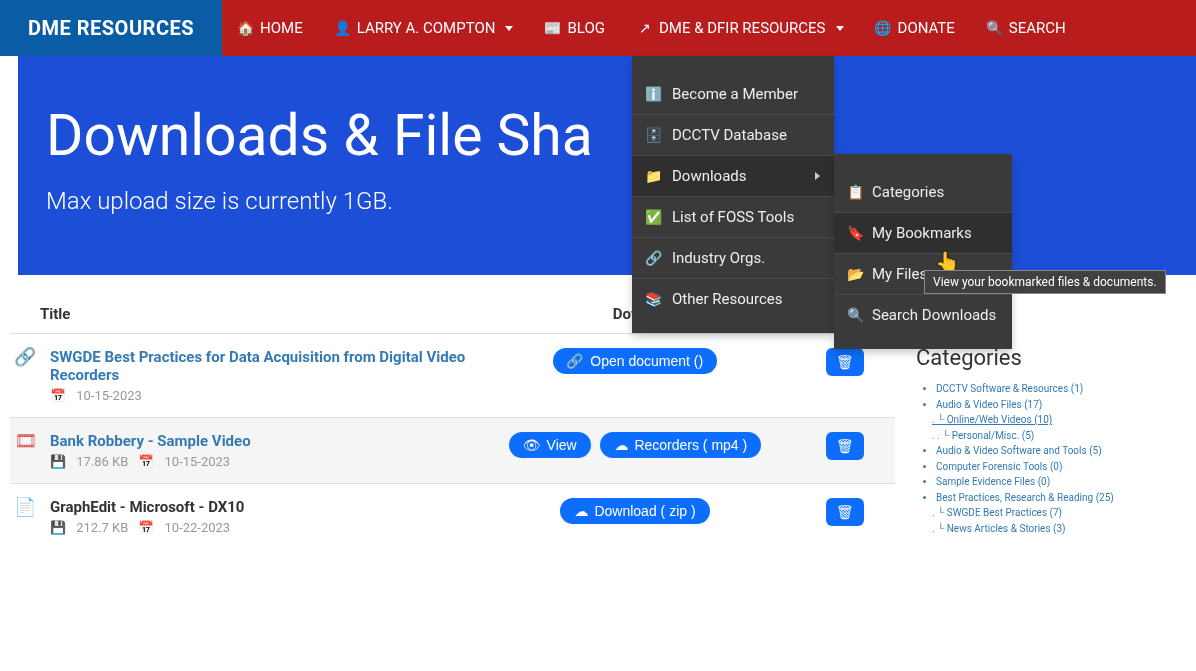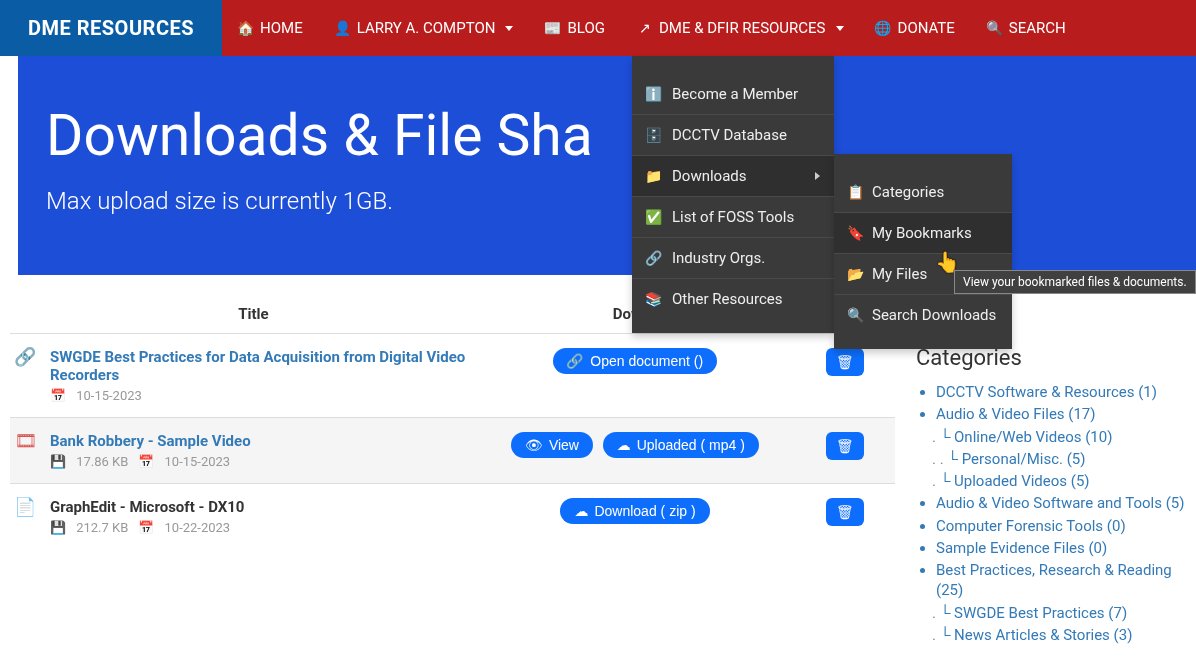--- a/index.html
+++ b/index.html
@@ -17,41 +17,41 @@
 .dropdown-item { padding:11px 14px; display:flex; align-items:center; gap:10px; cursor:pointer; font-size:15px; border-top:1px solid #4a4a4a; position:relative;}
 .dropdown-item:first-child{ border-top:none; margin-top:18px;}
 .dropdown-item.highlight{ background:#2f2f2f;}
 .submenu { position:absolute; top:154px; left:834px; width:178px; background:#3a3a3a; color:#eee; z-index:101; box-shadow:0 4px 8px rgba(0,0,0,.2); padding-bottom:14px;}
 .submenu-item{ padding:11px 14px; display:flex; align-items:center; gap:8px; cursor:pointer; font-size:15px; border-top:1px solid #4a4a4a;}
 .submenu-item:first-child{border-top:none; margin-top:18px;}
 .submenu-item.highlight{ background:#2f2f2f;}
 .arrow-right{ margin-left:auto; width:0; height:0; border-top:4px solid transparent; border-bottom:4px solid transparent; border-left:5px solid #ccc;}
 .icon{ width:16px; height:16px; display:inline-flex; align-items:center; justify-content:center; font-size:14px;}
 .cursor{ position:absolute; left:935px; top:250px; font-size:20px; z-index:200; color:#fff; text-shadow:0 0 2px #000;}
-.tooltip{ position:absolute; left:954px; top:270px; background:#404040; color:#fff; font-size:12px; padding:4px 8px; border:1px solid #888; z-index:200; white-space: nowrap;}
+.tooltip{ position:absolute; left:924px; top:270px; background:#404040; color:#fff; font-size:12px; padding:4px 8px; border:1px solid #888; z-index:200; white-space: nowrap;}
 .main{ padding: 20px 10px 20px 10px; display:flex;}
 .content{ flex:1;}
 .content h2{ font-size:40px; font-weight:400; color:#222; margin-bottom:20px; margin-left: -2px;}
 .table{ width: 885px; border-collapse:collapse;}
-.table th{ text-align:center; padding:10px 8px 10px 30px; font-weight:700; color:#333; border-bottom:1px solid #ddd; font-size:15px;}
+.table th{ text-align:left; padding:10px 8px 10px 30px; font-weight:700; color:#333; border-bottom:1px solid #ddd; font-size:15px;}
 .table th.title-col{ padding-left:30px; width:380px;}
 .table th.dl-col{ text-align:center; width:320px;}
 .table th.del-col{ text-align:center; width:100px;}
 .table td{ padding:16px 8px; vertical-align:top;}
 .table tr.striped{ background:#f5f5f5;}
 .row-icon{ width:24px; text-align:center; color:#666; padding-top:18px; vertical-align:top;}
 .doc-title{ color:#337ab7; font-weight:700; font-size:15px;}
 .doc-meta{ color:#999; font-size:13px; margin-top:4px; display:flex; gap:10px; align-items:center;}
 .btn{ display:inline-flex; align-items:center; gap:6px; background:#0d6efd; color:#fff; border-radius:20px; padding:5px 14px; font-size:14px; border:none; cursor:pointer;}
 .btn-icon{ background:#0d6efd; color:#fff; border-radius:6px; padding:6px 10px; border:none; cursor:pointer; font-size:14px; display:inline-flex;}
 .td-center{text-align:center;}
 .sidebar{ width:290px; padding-left:20px; padding-top: 50px;}
 .sidebar h3{ font-size:22px; font-weight:400; margin-bottom:12px; color:#333;}
 .sidebar ul{ list-style:disc; padding-left:20px;}
-.sidebar li{ color:#337ab7; margin-bottom:2px; font-size:15px; line-height:1.35;}
+.sidebar li{ color:#337ab7; margin-bottom:2px; font-size:10px; line-height:1.35;}
 .sidebar a{color:#337ab7; text-decoration:none; cursor:pointer;}
 .tree{ color:#337ab7;}
 .tbl-body-tr td{padding-top:14px; padding-bottom:14px;}
 .divider{border-bottom:1px solid #ddd;}
 .table tr:last-child td{border-bottom:none;}
 .meta-icon{color:#aaa;}
 </style>
 </head>
 <body>
 
@@ -191,21 +191,21 @@
               <span>10-15-2023</span>
             </div>
           </td>
           <td class="td-center">
             <button class="btn">
               <span>👁</span>
               <span>View</span>
             </button>
             <button class="btn" style="margin-left:6px;">
               <span>☁</span>
-              <span>Uploaded ( mp4 )</span>
+              <span>Recorders ( mp4 )</span>
             </button>
           </td>
           <td class="td-center">
             <button class="btn-icon">
               <span>🗑</span>
             </button>
           </td>
         </tr>
 
         <tr class="tbl-body-tr">
@@ -235,23 +235,22 @@
         </tr>
       </tbody>
     </table>
   </div>
 
   <div class="sidebar">
     <h3>Categories</h3>
     <ul id="cat-list">
         <li><a>DCCTV Software &amp; Resources (1)</a></li>
         <li><a>Audio &amp; Video Files (17)</a></li>
-        <li style="list-style: none; margin-left: -4px;"><span style="color: rgb(136, 136, 136);">.   </span><span class="tree">└ </span><a>Online/Web Videos (10)</a></li>
+        <li style="list-style: none; margin-left: -4px; text-decoration: underline;"><span style="color: rgb(136, 136, 136);">.   </span><span class="tree">└ </span><a>Online/Web Videos (10)</a></li>
         <li style="list-style: none; margin-left: -4px;"><span style="color: rgb(136, 136, 136);">.   .   </span><span class="tree">└ </span><a>Personal/Misc. (5)</a></li>
-        <li style="list-style: none; margin-left: -4px;"><span style="color: rgb(136, 136, 136);">.   </span><span class="tree">└ </span><a>Uploaded Videos (5)</a></li>
         <li><a>Audio &amp; Video Software and Tools (5)</a></li>
         <li><a>Computer Forensic Tools (0)</a></li>
         <li><a>Sample Evidence Files (0)</a></li>
         <li><a>Best Practices, Research &amp; Reading (25)</a></li>
         <li style="list-style: none; margin-left: -4px;"><span style="color: rgb(136, 136, 136);">.   </span><span class="tree">└ </span><a>SWGDE Best Practices (7)</a></li>
         <li style="list-style: none; margin-left: -4px;"><span style="color: rgb(136, 136, 136);">.   </span><span class="tree">└ </span><a>News Articles &amp; Stories (3)</a></li>
       </ul>
   </div>
 </div>
 

